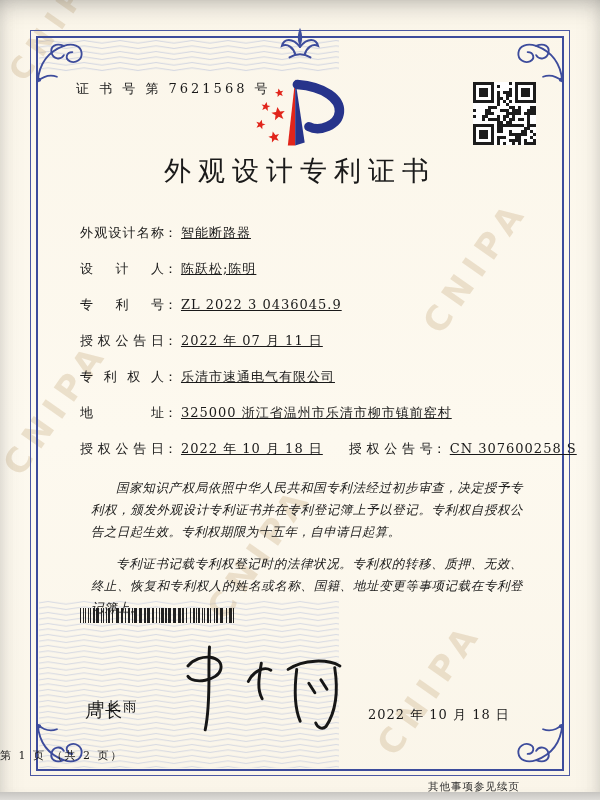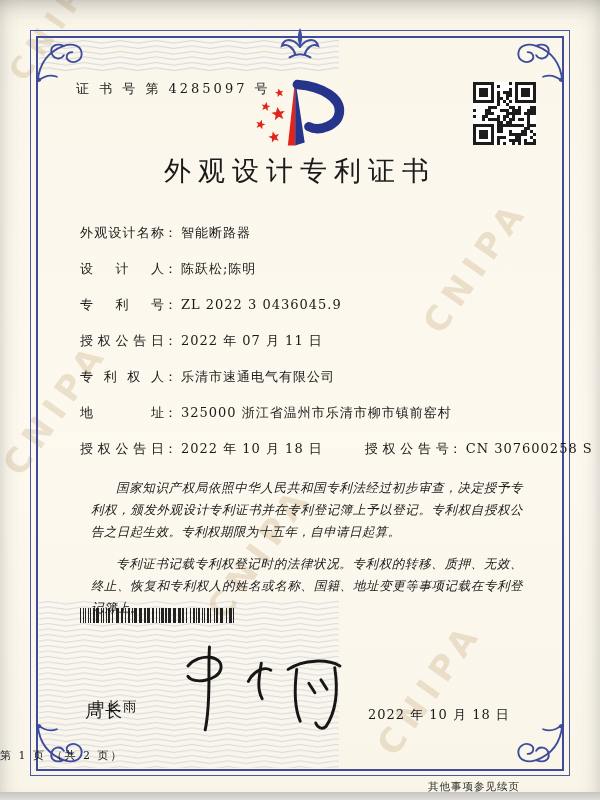--- a/index.html
+++ b/index.html
@@ -17,26 +17,26 @@
   .wm{position:absolute;font-family:"DejaVu Sans","Liberation Sans",sans-serif;font-weight:bold;
       font-size:34px;letter-spacing:8px;color:rgba(198,170,126,0.32);transform:rotate(-55deg);
       pointer-events:none;white-space:nowrap;}
   
   .cert-no{position:absolute;left:76px;top:80px;font-size:13px;letter-spacing:3px;}
   .logo{position:absolute;left:251px;top:76px;width:100px;height:76px;}
   .qr{position:absolute;left:473px;top:82px;width:63px;height:63px;}
   .title{position:absolute;left:0;right:0;top:153px;text-align:center;font-size:27px;
          font-weight:normal;letter-spacing:7px;}
   
-  .fields{position:absolute;left:80px;right:66px;top:224px;font-size:13px;}
+  .fields{position:absolute;left:80px;right:66px;top:224px;font-size:13px;text-decoration:underline;}
   .frow{margin-bottom:16px;height:20px;white-space:nowrap;}
   .flabel{display:inline-block;width:6.46em;text-align:justify;text-align-last:justify;vertical-align:top;}
   .fcolon{display:inline-block;margin-right:4px;}
   .fvalue{letter-spacing:1px;}
-  .pair2{margin-left:42px;}
+  .pair2{margin-left:26px;}
   
   .body-text{position:absolute;left:80px;right:66px;top:466px;font-size:12.5px;line-height:1.74;
              text-align:justify;font-style:italic;letter-spacing:0.4px;}
   .body-text p{margin:11px;text-indent:2em;}
   
   .barcode{position:absolute;left:80px;top:608px;width:158px;height:15px;}
   
   .signer-title{position:absolute;left:85px;top:700px;font-size:17px;letter-spacing:3px;}
   .signer-name{position:absolute;left:92px;top:698px;font-size:13.5px;letter-spacing:2px;}
   .signature{position:absolute;left:162px;top:640px;width:190px;height:95px;}
@@ -121,21 +121,21 @@
   </svg>
   <svg class="crown" viewBox="0 0 48 40">
     <path d="M24 3 C21 10 21 17 24 23 C27 17 27 10 24 3 Z" fill="#3d4c9c"></path>
     <g fill="none" stroke="#3d4c9c" stroke-width="2.2" stroke-linecap="round">
       <path d="M24 23 C16 13 7 14 5 22 C11 19 17 24 19 31"></path>
       <path d="M24 23 C32 13 41 14 43 22 C37 19 31 24 29 31"></path>
       <path d="M13 34 C20 30 28 30 35 34"></path>
     </g>
   </svg>
 
-  <div class="cert-no">证 书 号 第 4285097 号</div>
+  <div class="cert-no">证 书 号 第 7621568 号</div>
 
   <svg class="logo" viewBox="0 0 95 72">
     <defs>
       <path id="st" d="M0,-5 L1.45,-1.55 L4.76,-1.55 L2.1,0.6 L3,4.05 L0,2 L-3,4.05 L-2.1,0.6 L-4.76,-1.55 L-1.45,-1.55 Z"></path>
     </defs>
     <polygon points="42,3 35,66 42,66" fill="#e1251b"></polygon>
     <polygon points="42,3 42,66 51,63" fill="#27348b"></polygon>
     <path d="M44 8 C70 10 85 22 84 34 C83 47 65 53 55 48" fill="none" stroke="#27348b" stroke-width="9" stroke-linecap="round"></path>
     <use href="#st" transform="translate(27,16) scale(0.85) rotate(-12)" fill="#e1251b"></use>
     <use href="#st" transform="translate(14,29) scale(0.9) rotate(10)" fill="#e1251b"></use>

